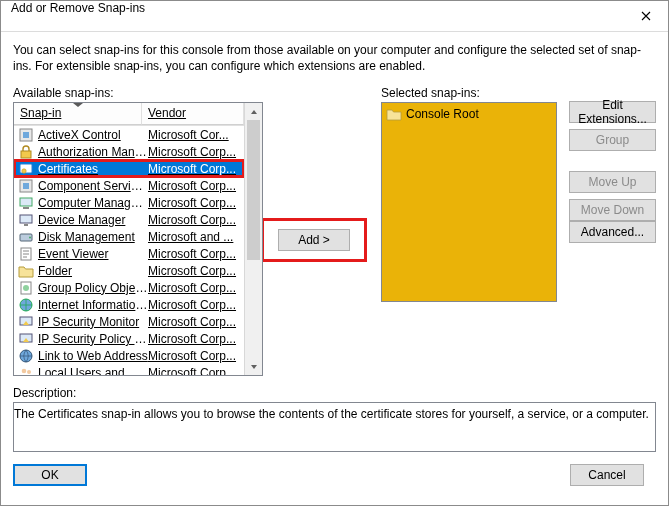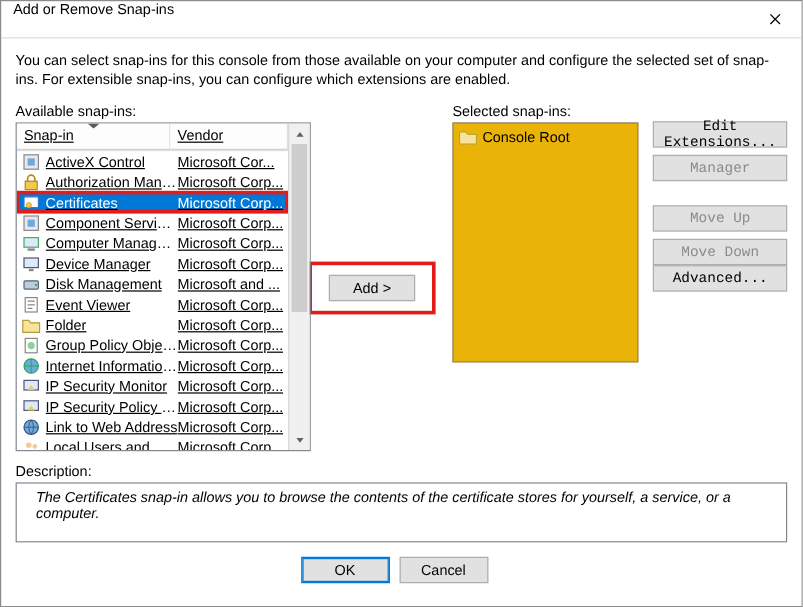--- a/index.html
+++ b/index.html
@@ -226,43 +226,41 @@
   .rightcol {
     flex: 1;
     padding-left: 12px;
     display: flex;
     flex-direction: column;
     align-items: stretch;
   }
   .rightcol .btn {
     width: 100%;
     box-sizing: border-box;
-    font-family: Liberation Mono, monospace;
   }
   .rightcol .gap-s { height: 6px; }
   .rightcol .gap-m { height: 20px; }
   .rightcol .spacer { flex: 1; }
 
   
   .desc {
     margin-top: 10px;
   }
   .desc-box {
     border: 1px solid #828790;
     height: 50px;
-    padding: 4px 16px;
+    padding: 4px 0;
     box-sizing: border-box;
     font-size: 12px;
-    font-style: italic;
   }
 
   
   .bottom {
     display: flex;
-    justify-content: center;
+    justify-content: space-between;
     padding: 12px 12px 12px 0;
     gap: 8px;
   }
 
   
   svg { display: block; }
 </style>
 </head>
 <body>
 
@@ -478,21 +476,21 @@
             </span>
             <span>Console Root</span>
           </div>
         </div>
       </div>
 
       <div class="rightcol">
         <div style="height:15px"></div>
         <button class="btn">Edit Extensions...</button>
         <div class="gap-s"></div>
-        <button class="btn" disabled="">Manager</button>
+        <button class="btn" disabled="">Group</button>
         <div class="gap-m"></div>
         <button class="btn" disabled="">Move Up</button>
         <div class="gap-s"></div>
         <button class="btn" disabled="">Move Down</button>
         <div class="spacer"></div>
         <button class="btn">Advanced...</button>
       </div>
 
     </div>
 

